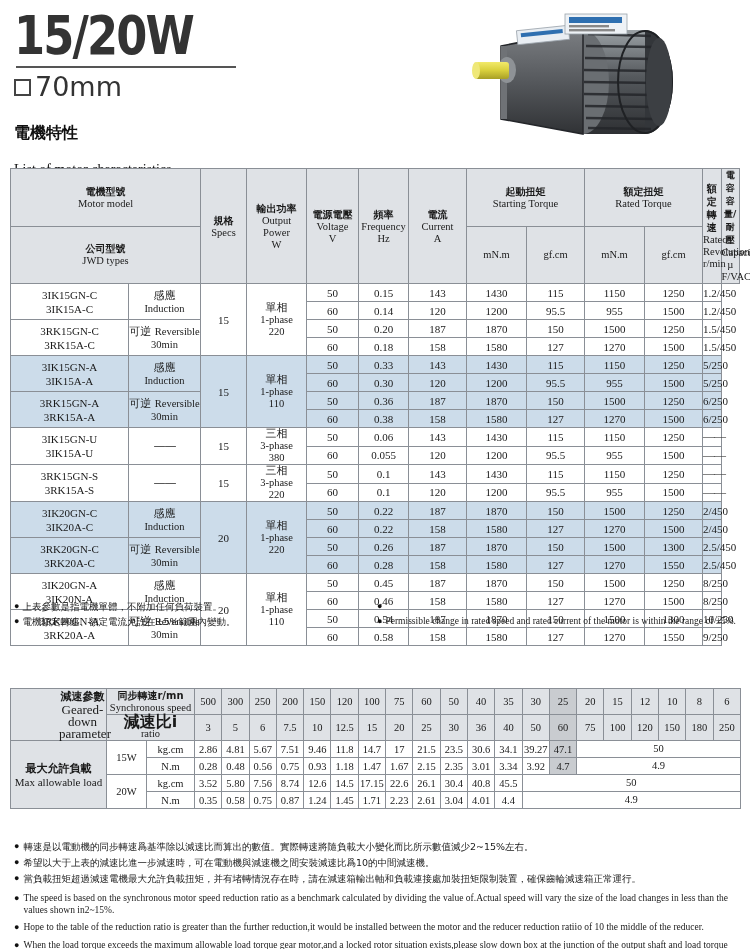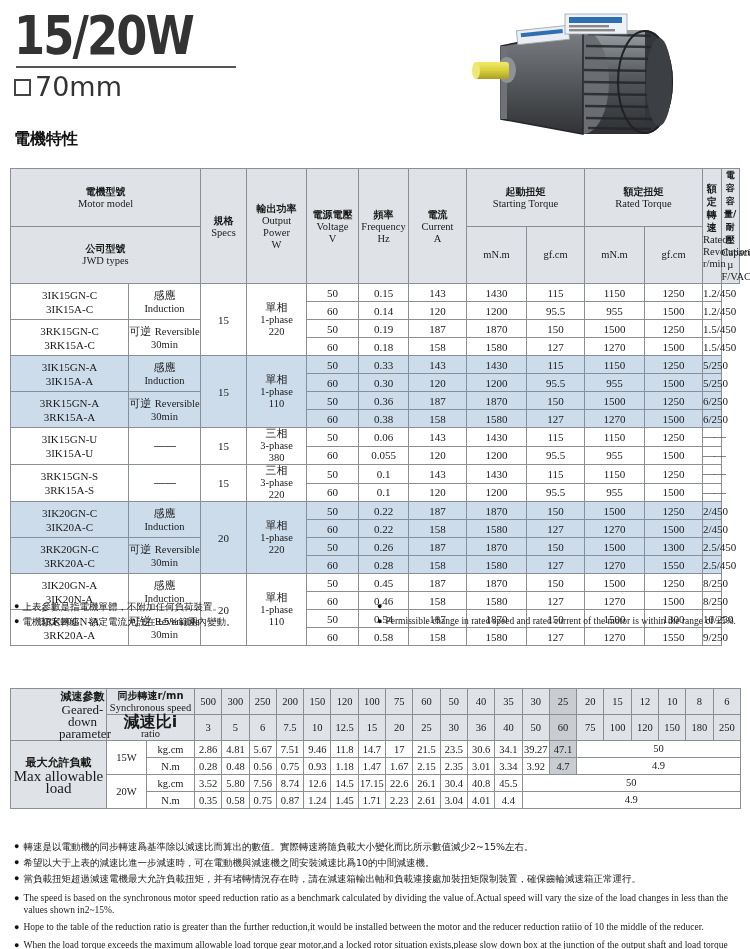--- a/index.html
+++ b/index.html
@@ -40,21 +40,21 @@
   .sq-glyph {
     display: inline-block;
     width: 17px; height: 17px;
     border: 2px solid #444;
     box-sizing: border-box;
   }
   .sec-head-cn {
     font-family: "DejaVu Sans", sans-serif;
     font-weight: bold;
     font-size: 16px;
-    margin-top: 27px;
+    margin-top: 21px;
     color: #111;
   }
   .sec-head-en {
     font-family: "Liberation Serif", serif;
     font-size: 14px;
     margin-top: 18px;
     color: #111;
   }
 
   
@@ -156,21 +156,21 @@
     font-size: 10px; line-height: 12px; display: block;
   }
   .syn-label-en { font-size: 10.5px; line-height: 12px; display: block; }
   .hl-col { background: #c9ccd0; }
   .unit-cell { font-size: 10.5px; }
   .wcell { font-size: 10.5px; }
   .load-label-cn {
     font-family: "DejaVu Sans", sans-serif; font-weight: bold;
     font-size: 11px; line-height: 15px; display: block;
   }
-  .load-label-en { font-size: 15px; line-height: 12px; display: block; }
+  .load-label-en { font-size: 11px; line-height: 12px; display: block; }
   .merged-50 { font-size: 10.5px; line-height: 14px; }
 
   .bottom-notes { position: absolute; left: 14px; top: 840px; width: 726px; }
   .bn-line { display: flex; gap: 4px; margin-bottom: 3px; align-items: flex-start; }
   .bn-text-cn { font-family: "DejaVu Sans", sans-serif; font-size: 9.5px; line-height: 13px; }
   .bn-text-en { font-family: "Liberation Serif", serif; font-size: 9.5px; line-height: 12px; }
 </style>
 </head>
 <body>
 
@@ -368,21 +368,21 @@
       <tr class="band-white">
         <td rowspan="2" class="model-cell band-white">
           <div>3RK15GN-C</div>
           <div>3RK15A-C</div>
         </td>
         <td rowspan="2" class="spec-cell band-white">
           <div>可逆 <span class="en">Reversible</span></div>
           <div class="en">30min</div>
         </td>
         <td class="band-white">50</td>
-        <td class="band-white">0.19</td>
+        <td class="band-white">0.20</td>
         <td class="band-white">187</td>
         <td class="band-white">1870</td>
         <td class="band-white">150</td>
         <td class="band-white">1500</td>
         <td class="band-white">1250</td>
         <td class="band-white">1.5/450</td>
       </tr>
       <tr class="band-white">
         <td class="band-white">60</td>
         <td class="band-white">0.18</td>

